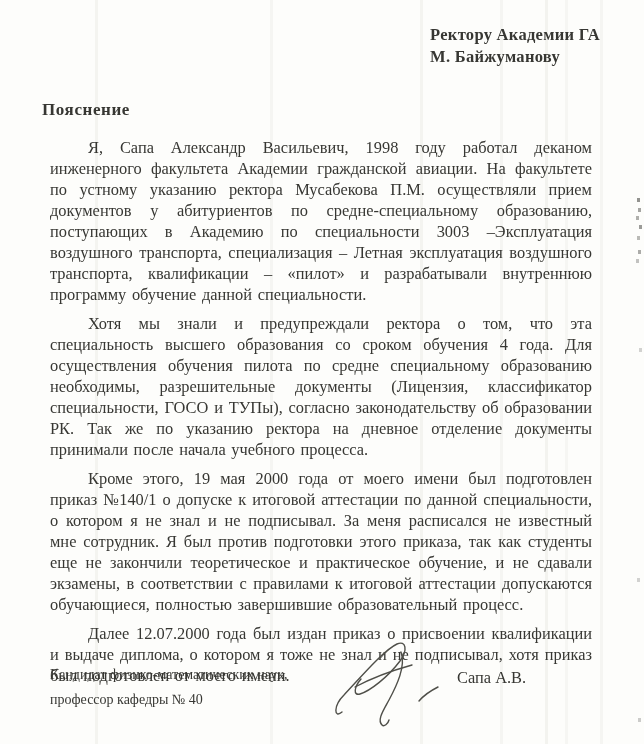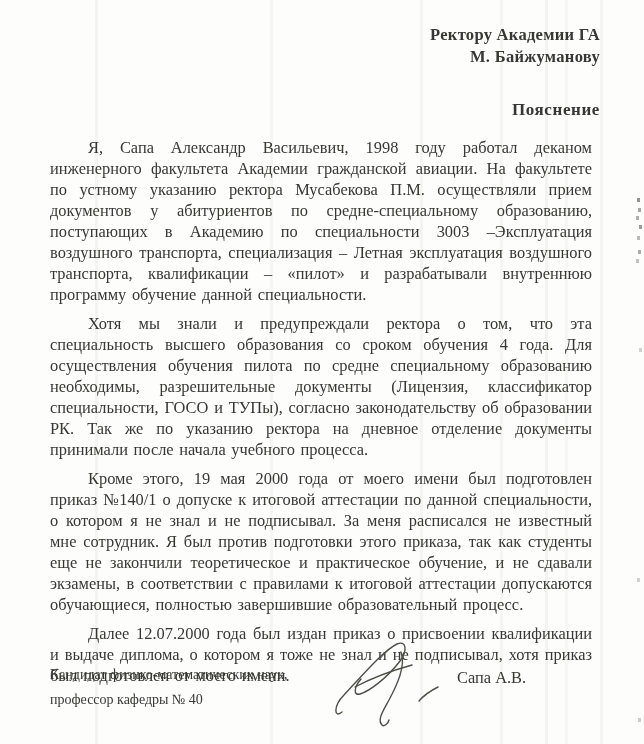--- a/index.html
+++ b/index.html
@@ -44,32 +44,32 @@
                 -1px 61px 0 rgba(60,60,55,0.30),
                 2px 150px 0 rgba(60,60,55,0.22),
                 0px 380px 0 rgba(60,60,55,0.22),
                 1px 520px 0 rgba(60,60,55,0.25);
     pointer-events: none;
   }
   .recipient {
     position: absolute;
     top: 24px;
     right: 44px;
-    text-align: right;
+    text-align: left;
     font-weight: bold;
     font-size: 16.5px;
     line-height: 22px;
     letter-spacing: 0.3px;
   }
   .doc-title {
     position: absolute;
     top: 100px;
     left: 42px;
     width: 558px;
-    text-align: right;
+    text-align: left;
     font-weight: bold;
     font-size: 17px;
     letter-spacing: 0.6px;
   }
   .body-text {
     position: absolute;
     top: 129px;
     left: 42px;
     width: 558px;
     font-size: 16.4px;

